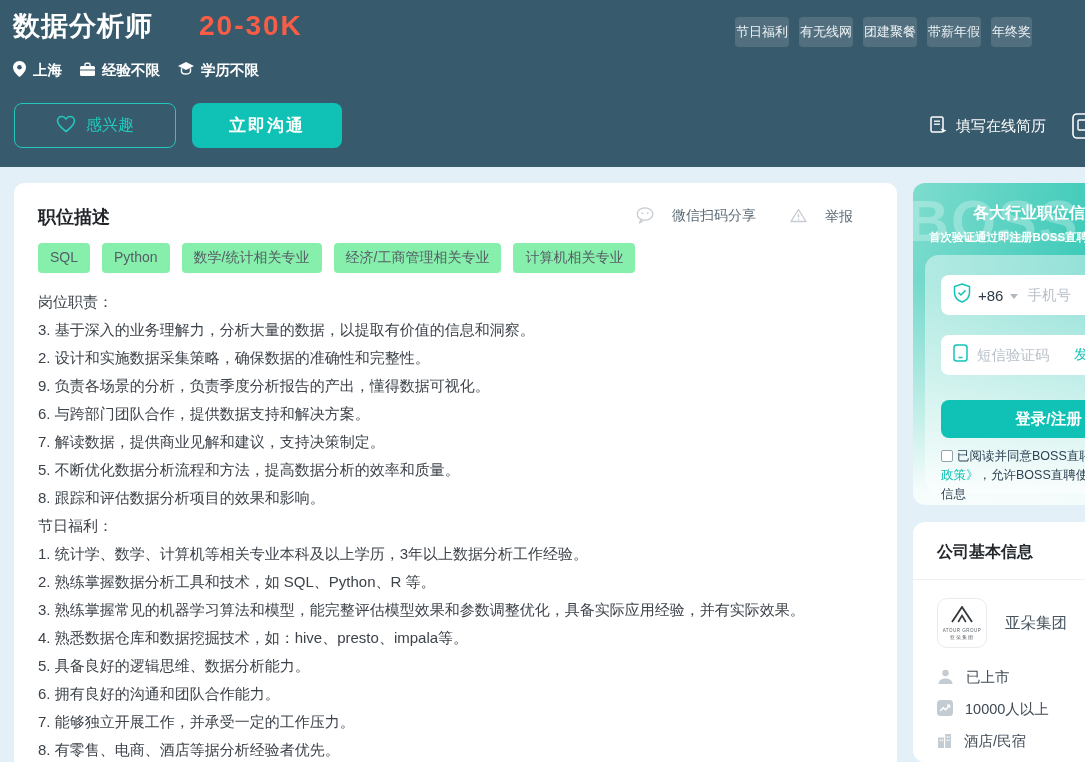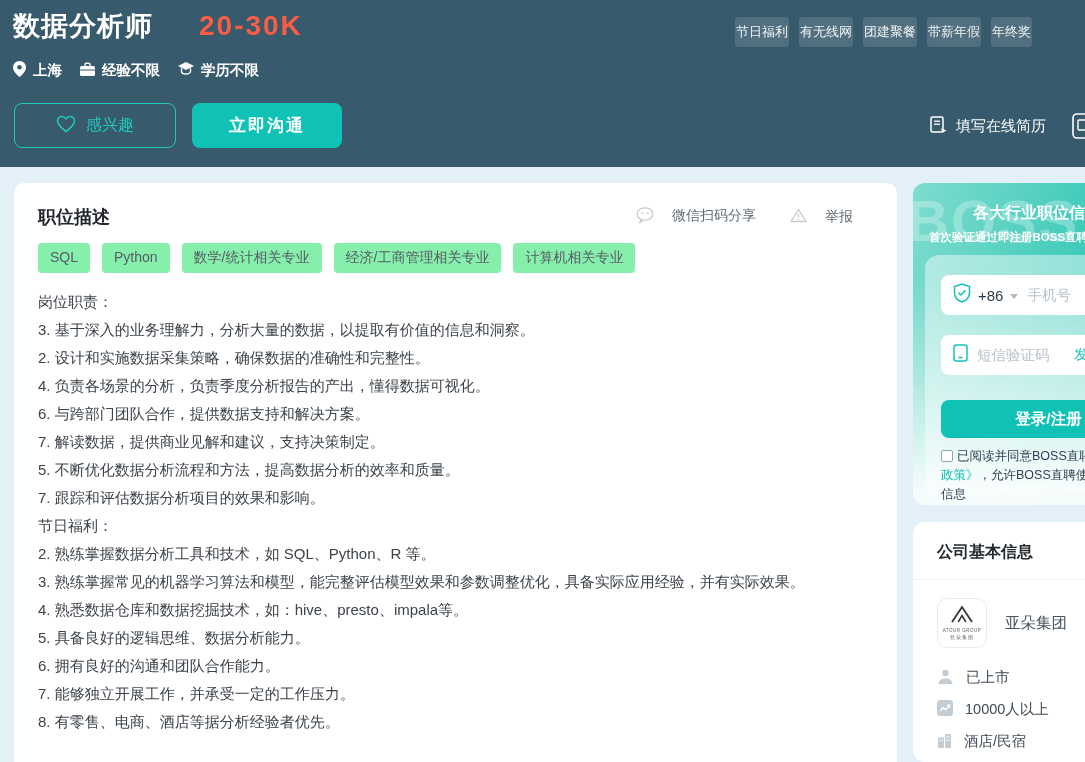--- a/index.html
+++ b/index.html
@@ -171,26 +171,27 @@
     <span>Python</span>
     <span>数学/统计相关专业</span>
     <span>经济/工商管理相关专业</span>
     <span>计算机相关专业</span>
   </div>
 
   <div class="desc">
     <p>岗位职责：</p>
     <p>3. 基于深入的业务理解力，分析大量的数据，以提取有价值的信息和洞察。</p>
     <p>2. 设计和实施数据采集策略，确保数据的准确性和完整性。</p>
-    <p>4. 负责各场景的分析，负责季度分析报告的产出，懂得数据可视化。</p>
+    <p>9. 负责各场景的分析，负责季度分析报告的产出，懂得数据可视化。</p>
     <p>6. 与跨部门团队合作，提供数据支持和解决方案。</p>
     <p>7. 解读数据，提供商业见解和建议，支持决策制定。</p>
     <p>5. 不断优化数据分析流程和方法，提高数据分析的效率和质量。</p>
-    <p>7. 跟踪和评估数据分析项目的效果和影响。</p>
+    <p>8. 跟踪和评估数据分析项目的效果和影响。</p>
     <p>节日福利：</p>
+    <p>1. 统计学、数学、计算机等相关专业本科及以上学历，3年以上数据分析工作经验。</p>
     <p>2. 熟练掌握数据分析工具和技术，如 SQL、Python、R 等。</p>
     <p>3. 熟练掌握常见的机器学习算法和模型，能完整评估模型效果和参数调整优化，具备实际应用经验，并有实际效果。</p>
     <p>4. 熟悉数据仓库和数据挖掘技术，如：hive、presto、impala等。</p>
     <p>5. 具备良好的逻辑思维、数据分析能力。</p>
     <p>6. 拥有良好的沟通和团队合作能力。</p>
     <p>7. 能够独立开展工作，并承受一定的工作压力。</p>
     <p>8. 有零售、电商、酒店等据分析经验者优先。</p>
   </div>
 </div>
 

